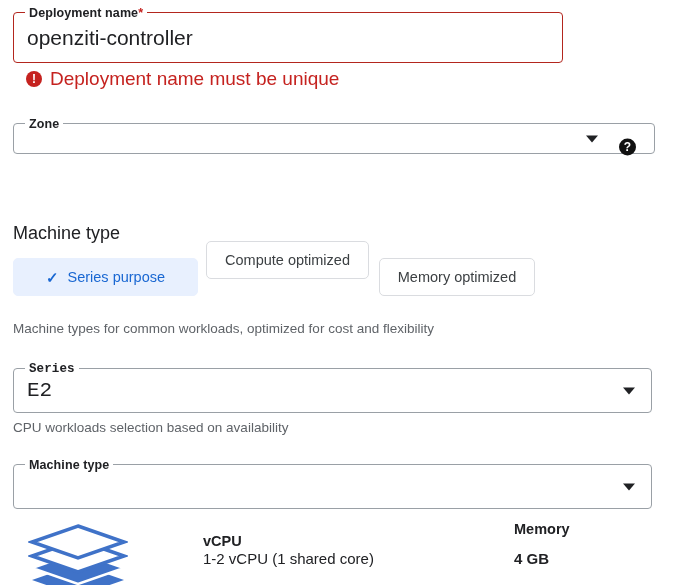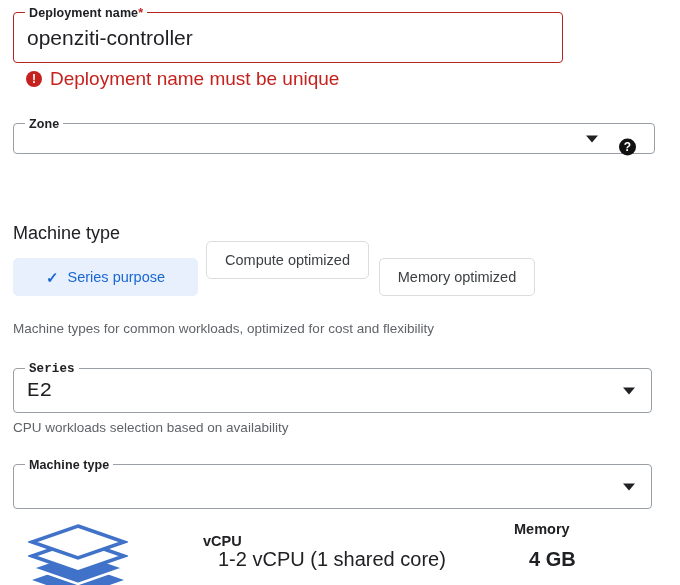--- a/index.html
+++ b/index.html
@@ -156,24 +156,23 @@
   
   .spec-head {
     position: absolute;
     font-size: 14.5px;
     font-weight: 700;
     line-height: 20px;
     color: #202124;
   }
   .spec-val {
     position: absolute;
-    font-size: 20px;
+    font-size: 15px;
     line-height: 20px;
     color: #202124;
-    margin-left: 15px;
   }
 
   .stack-icon { position: absolute; }
 </style>
 </head>
 <body>
 
 <div class="field error" style="left:13px; top:12px; width:550px; height:51px;">
   <span class="field-label">
     <span>Deployment name</span><span class="req-star">*</span>

